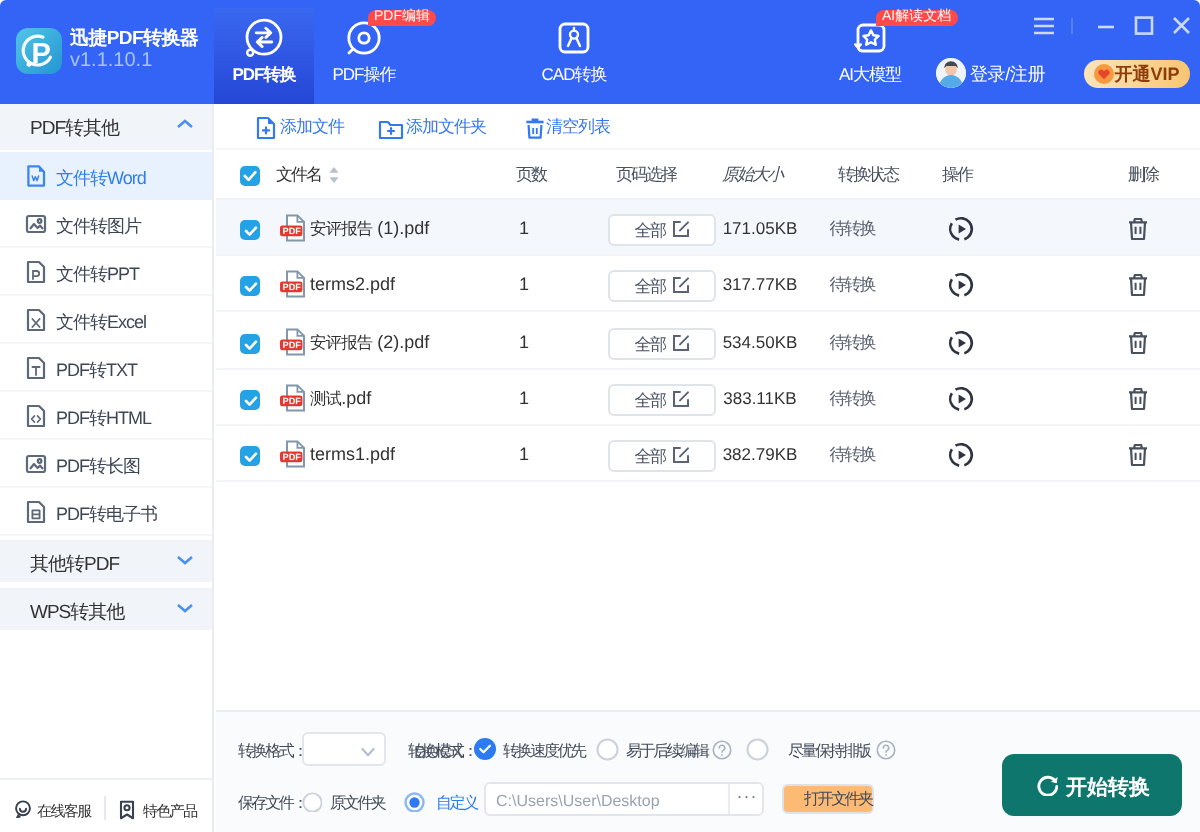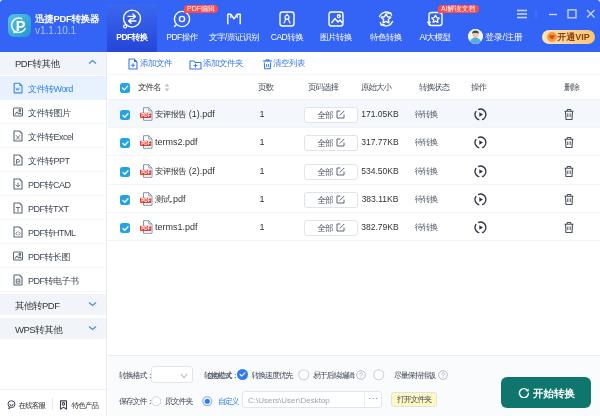--- a/index.html
+++ b/index.html
@@ -89,54 +89,31 @@
   <div class="tab" style="left:160px; width:44px;">
     <svg class="ticon" width="22" height="22" viewBox="0 0 22 22" fill="none" stroke="#fff" stroke-width="1.4">
       <circle cx="11" cy="11" r="7.6"></circle>
       <circle cx="11" cy="11" r="2.6"></circle>
       <path d="M5.5 16.5 l-2 2" stroke-linecap="round"></path>
     </svg>
     <div class="tlabel">PDF操作</div>
   </div>
   <div class="badge" style="left:184px; top:5px;">PDF编辑</div>
 
-  <div class="tab" style="left:208px; width:52px;">
-    <svg class="ticon" width="22" height="22" viewBox="0 0 22 22" fill="none" stroke="#fff" stroke-width="1.4">
-      <path d="M4.8 15.8 V6.2 h3 L11 10.8 l3.2-4.6 h3 v9.6" fill="none" stroke-linejoin="round" stroke-linecap="round"></path>
-      <path d="M7.8 6.2 V10 M14.2 6.2 V10" stroke-width="1.2"></path>
-    </svg>
-    <div class="tlabel">文字/票证识别</div>
-  </div>
 
   <div class="tab" style="left:264px; width:46px;">
     <svg class="ticon" width="22" height="22" viewBox="0 0 22 22" fill="none" stroke="#fff" stroke-width="1.4">
       <rect x="4" y="4" width="14" height="14" rx="2.5"></rect>
       <circle cx="11" cy="9.3" r="2" stroke-width="1.2"></circle>
       <path d="M9.8 11 L8 15 M12.2 11 L14 15 M11 7.3 V6" stroke-width="1.2" stroke-linecap="round"></path>
     </svg>
     <div class="tlabel">CAD转换</div>
   </div>
 
-  <div class="tab" style="left:313px; width:46px;">
-    <svg class="ticon" width="22" height="22" viewBox="0 0 22 22" fill="none" stroke="#fff" stroke-width="1.4">
-      <rect x="4" y="4" width="14" height="14" rx="2.5"></rect>
-      <circle cx="13.8" cy="8.2" r="1.4"></circle>
-      <path d="M6.5 15 l3.5-4.5 3 3.5 2-2 2.5 3" stroke-linejoin="round"></path>
-    </svg>
-    <div class="tlabel">图片转换</div>
-  </div>
-
-  <div class="tab" style="left:363px; width:46px;">
-    <svg class="ticon" width="22" height="22" viewBox="0 0 22 22" fill="none" stroke="#fff" stroke-width="1.4">
-      <path d="M11 5.8 l1.5 3 3.3 0.5 -2.4 2.3 0.6 3.3 -3-1.6 -3 1.6 0.6-3.3 -2.4-2.3 3.3-0.5 z" stroke-linejoin="round"></path>
-      <path d="M17.5 13.5 a7 7 0 0 1 -10.6 3.2 m-1.5-2 l1 2.6 2.7-0.8" stroke-linecap="round" stroke-linejoin="round"></path>
-      <path d="M4.5 8.5 a7 7 0 0 1 10.6-3.2 m1.5 2 l-1-2.6 -2.7 0.8" stroke-linecap="round" stroke-linejoin="round"></path>
-    </svg>
-    <div class="tlabel">特色转换</div>
-  </div>
+
 
   <div class="tab" style="left:412px; width:46px;">
     <svg class="ticon" width="22" height="22" viewBox="0 0 22 22" fill="none" stroke="#fff" stroke-width="1.4">
       <rect x="5" y="4.5" width="13" height="13" rx="2.5"></rect>
       <path d="M11.5 7.2 l1.2 2.4 2.6 0.4 -1.9 1.8 0.5 2.6 -2.4-1.3 -2.4 1.3 0.5-2.6 -1.9-1.8 2.6-0.4 z" stroke-width="1.2" stroke-linejoin="round"></path>
       <path d="M5 13.5 v2 a2 2 0 0 0 2 2 M3.6 14.2 l1.4 1.6 1.4-1.6" stroke-width="1.2" stroke-linecap="round" stroke-linejoin="round"></path>
     </svg>
     <div class="tlabel">AI大模型</div>
   </div>
   <div class="badge" style="left:438px; top:5px;">AI解读文档</div>
@@ -188,40 +165,33 @@
       <rect x="1.5" y="2" width="9" height="8" rx="1"></rect>
       <circle cx="7.8" cy="4.5" r="0.9"></circle>
       <path d="M3 8.5 l2-2.5 1.8 2 1.2-1.2 1.5 1.7" stroke-linejoin="round"></path>
     </svg>
     <div class="sl">文件转图片</div>
   </div>
 
   <div class="sitem">
     <svg class="si" width="12" height="12" viewBox="0 0 12 12" fill="none" stroke="#5d6878" stroke-width="1.1">
       <path d="M2 1 h5.5 L10 3.5 V11 H2 z" stroke-linejoin="round"></path>
+      <path d="M4.5 9.5 V5.5 h1.8 a1.3 1.3 0 0 1 0 2.6 h-1.8" stroke-width="0.9" stroke-linecap="round"></path>
+    </svg>
+    <div class="sl">文件转PPT</div>
+  </div>
+
+  <div class="sitem">
+    <svg class="si" width="12" height="12" viewBox="0 0 12 12" fill="none" stroke="#5d6878" stroke-width="1.1">
+      <path d="M2 1 h5.5 L10 3.5 V11 H2 z" stroke-linejoin="round"></path>
       <path d="M4.2 5.5 l3.6 4 m0-4 l-3.6 4" stroke-width="0.9" stroke-linecap="round"></path>
     </svg>
     <div class="sl">文件转Excel</div>
   </div>
 
-  <div class="sitem">
-    <svg class="si" width="12" height="12" viewBox="0 0 12 12" fill="none" stroke="#5d6878" stroke-width="1.1">
-      <path d="M2 1 h5.5 L10 3.5 V11 H2 z" stroke-linejoin="round"></path>
-      <path d="M4.5 9.5 V5.5 h1.8 a1.3 1.3 0 0 1 0 2.6 h-1.8" stroke-width="0.9" stroke-linecap="round"></path>
-    </svg>
-    <div class="sl">文件转PPT</div>
-  </div>
-
-  <div class="sitem">
-    <svg class="si" width="12" height="12" viewBox="0 0 12 12" fill="none" stroke="#5d6878" stroke-width="1.1">
-      <path d="M2 1 h5.5 L10 3.5 V11 H2 z" stroke-linejoin="round"></path>
-      <path d="M6 5 v3.5 m-2-1.5 l2 1.8 2-1.8" stroke-width="0.9" stroke-linecap="round" stroke-linejoin="round"></path>
-    </svg>
-    <div class="sl">PDF转CAD</div>
-  </div>
 
   <div class="sitem">
     <svg class="si" width="12" height="12" viewBox="0 0 12 12" fill="none" stroke="#5d6878" stroke-width="1.1">
       <path d="M2 1 h5.5 L10 3.5 V11 H2 z" stroke-linejoin="round"></path>
       <path d="M4.2 5.5 h3.6 m-1.8 0 v4" stroke-width="0.9" stroke-linecap="round"></path>
     </svg>
     <div class="sl">PDF转TXT</div>
   </div>
 
   <div class="sitem">
@@ -304,21 +274,21 @@
           <path d="M2.4 5 l1.9 1.9 L7.7 3.1" fill="none" stroke="#fff" stroke-width="1.3" stroke-linecap="round" stroke-linejoin="round"></path>
         </svg>
       </div>
     <div class="hcell" style="left:30px; color:#333;">文件名</div>
     <svg style="position:absolute; left:56px; top:8px;" width="6" height="9" viewBox="0 0 6 9">
         <path d="M3 0.5 L5.3 3.4 H0.7 z" fill="#b9c0cc"></path>
         <path d="M3 8.5 L0.7 5.6 H5.3 z" fill="#b9c0cc"></path>
       </svg>
     <div class="hcell" style="left:150px;">页数</div>
     <div class="hcell" style="left:200px;">页码选择</div>
-    <div class="hcell" style="left:253px;">原始大小</div>
+    <div class="hcell" style="left:253px;font-style:italic;">原始大小</div>
     <div class="hcell" style="left:311px;">转换状态</div>
     <div class="hcell" style="left:363px;">操作</div>
     <div class="hcell" style="left:456px;">删除</div>
   </div>
   <div id="rows">
       <div class="row hl" style="top:48px;">
     <div class="cb">
           <svg width="9" height="9" viewBox="0 0 9 9">
             <path d="M2 4.5 l1.8 1.8 L7 2.8" fill="none" stroke="#fff" stroke-width="1.3" stroke-linecap="round" stroke-linejoin="round"></path>
           </svg>
@@ -506,21 +476,21 @@
   <div class="plabel" style="left:57px; top:40px;">原文件夹</div>
   <svg style="position:absolute; left:94px; top:39.5px;" width="10.5" height="10.5" viewBox="0 0 11 11">
       <circle cx="5.5" cy="5.5" r="4.7" fill="#fff" stroke="#8db9f2" stroke-width="1.3"></circle>
       <circle cx="5.5" cy="5.5" r="2.7" fill="#2d7bf2"></circle>
     </svg>
   <div class="plabel" style="left:110px; top:40px; color:#2d7bf2;">自定义</div>
   <div style="position:absolute; left:134px; top:35px; width:140px; height:17px; background:#fff; border:1px solid #e2e6ec; border-radius:3px;">
     <div style="position:absolute; left:5px; top:4px; font-size:8px; color:#9aa3b0;">C:\Users\User\Desktop</div>
     <div style="position:absolute; left:121px; top:0; width:18px; height:15px; border-left:1px solid #e9edf2; color:#6a7383; font-size:9px; letter-spacing:0.5px; text-align:center; line-height:12px;">···</div>
   </div>
-  <div style="position:absolute; left:283px; top:36px; width:46px; height:15px; background:#fef9c3; border:1px solid #dde2e9; border-radius:3px; font-size:8px; letter-spacing:-1.2px; color:#414a58; text-align:center; line-height:14px; white-space:nowrap;">打开文件夹</div>
+  <div style="position:absolute; left:283px; top:36px; width:46px; height:15px; background:#fdba74; border:1px solid #dde2e9; border-radius:3px; font-size:8px; letter-spacing:-1.2px; color:#414a58; text-align:right; line-height:14px; white-space:nowrap;">打开文件夹</div>
 
   <div id="startbtn">
     <svg style="position:absolute; left:17px; top:10px;" width="11" height="11" viewBox="0 0 13 13" fill="none" stroke="#fff" stroke-width="1.7">
       <path d="M11.5 4.4 a5.3 5.3 0 1 0 0.8 2.9" stroke-linecap="round"></path>
       <path d="M12.8 1.8 l-0.6 3.6 -3.4-0.8 z" fill="#fff" stroke="none"></path>
     </svg>
     <div class="sbt">开始转换</div>
   </div>
 </div>
 

